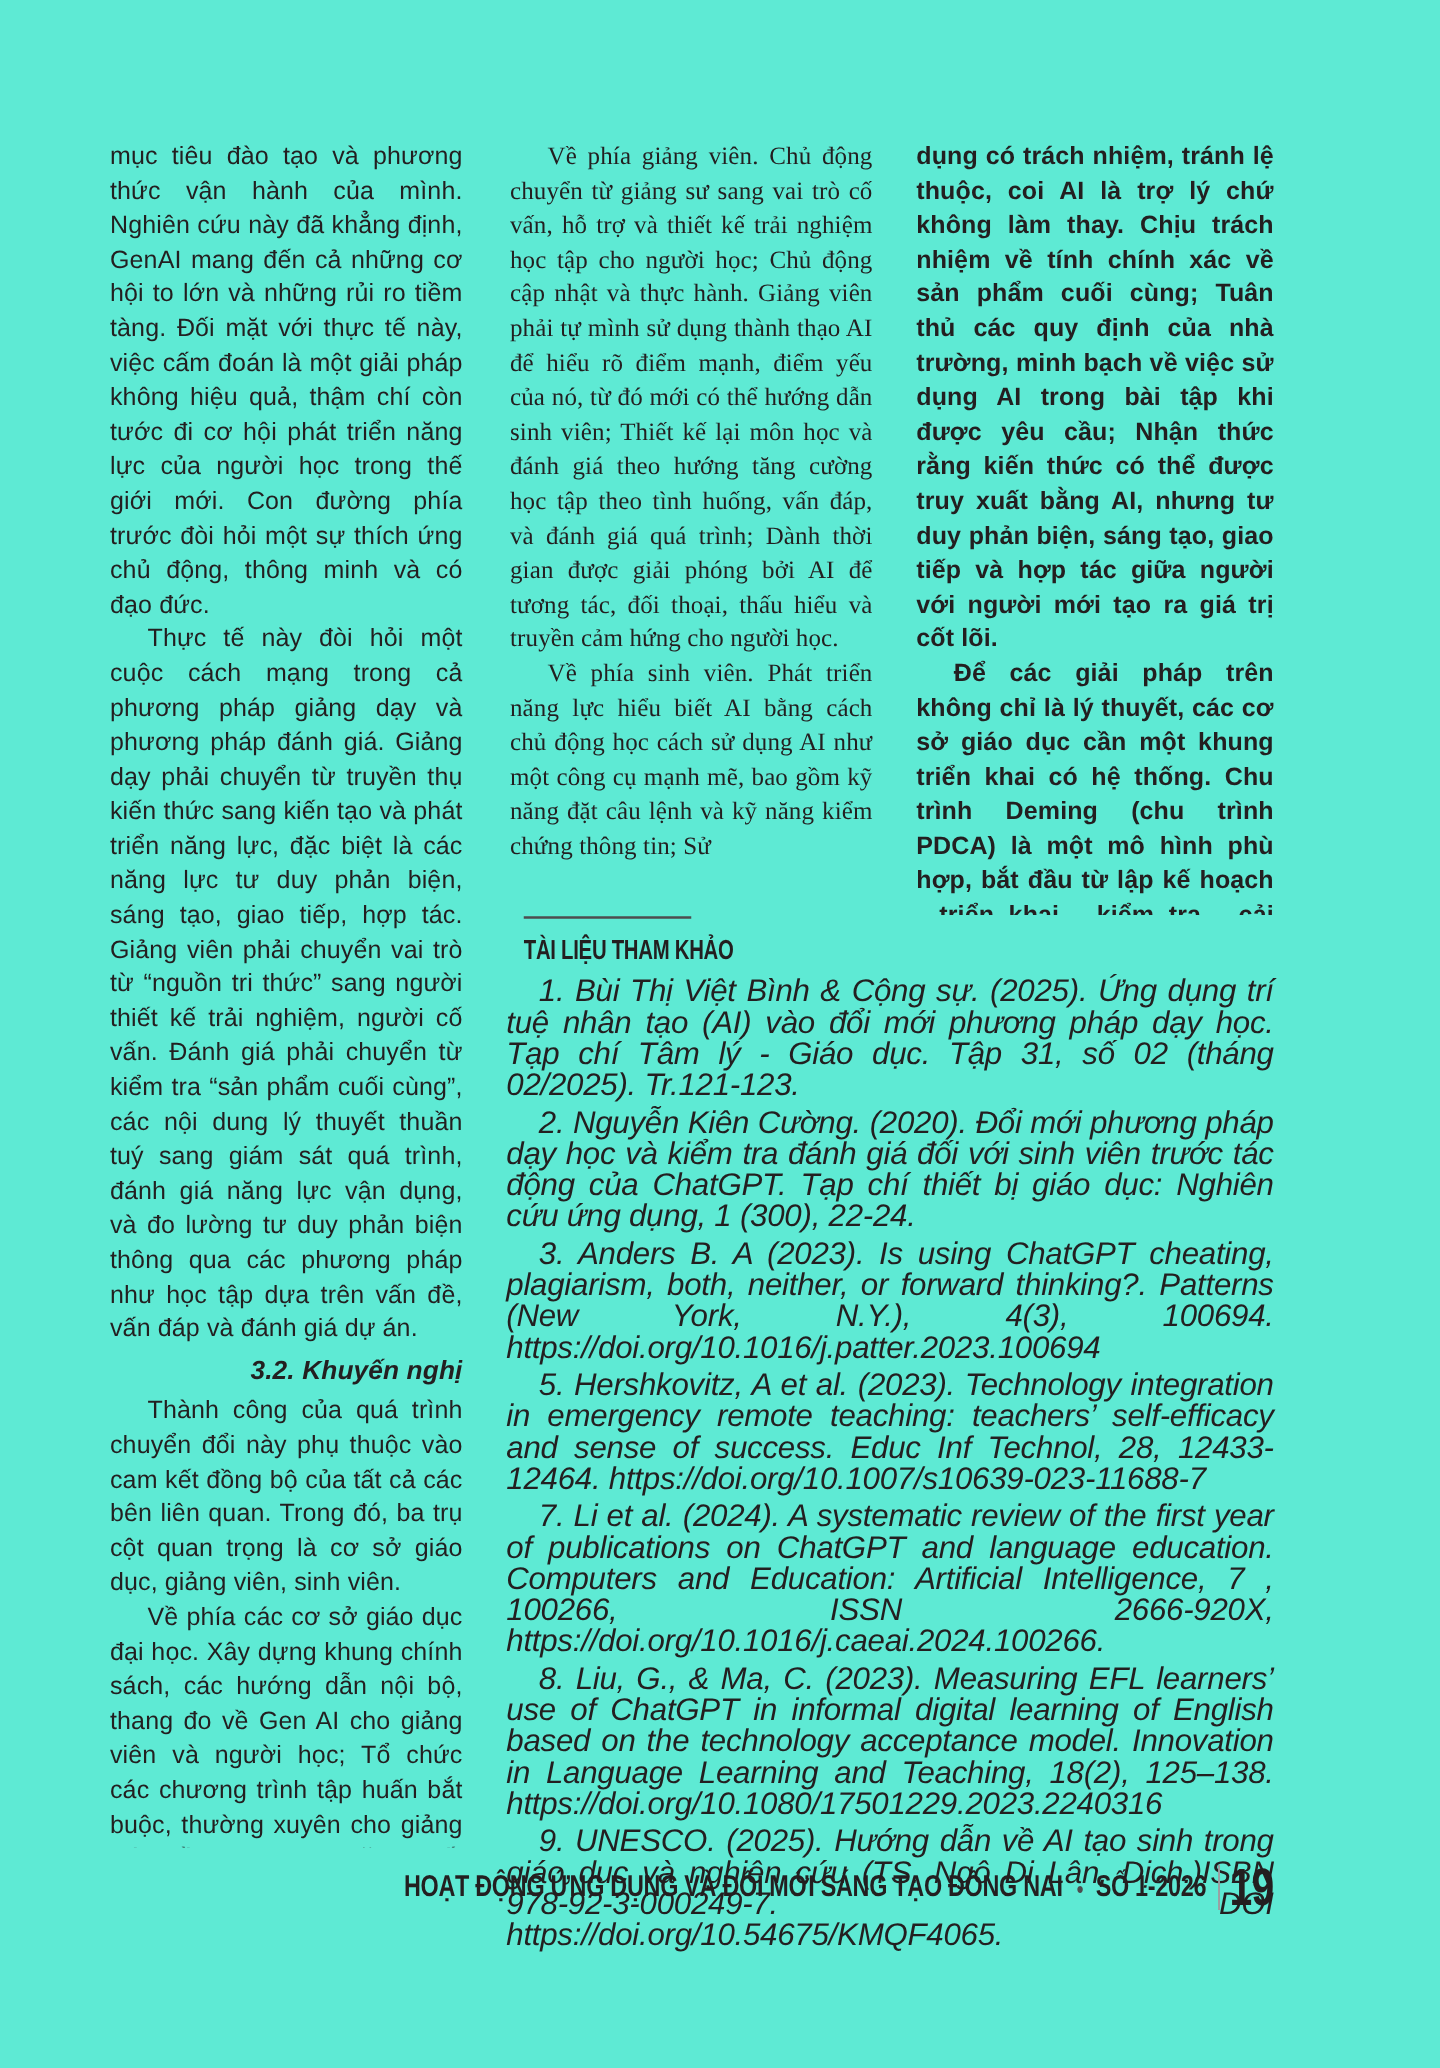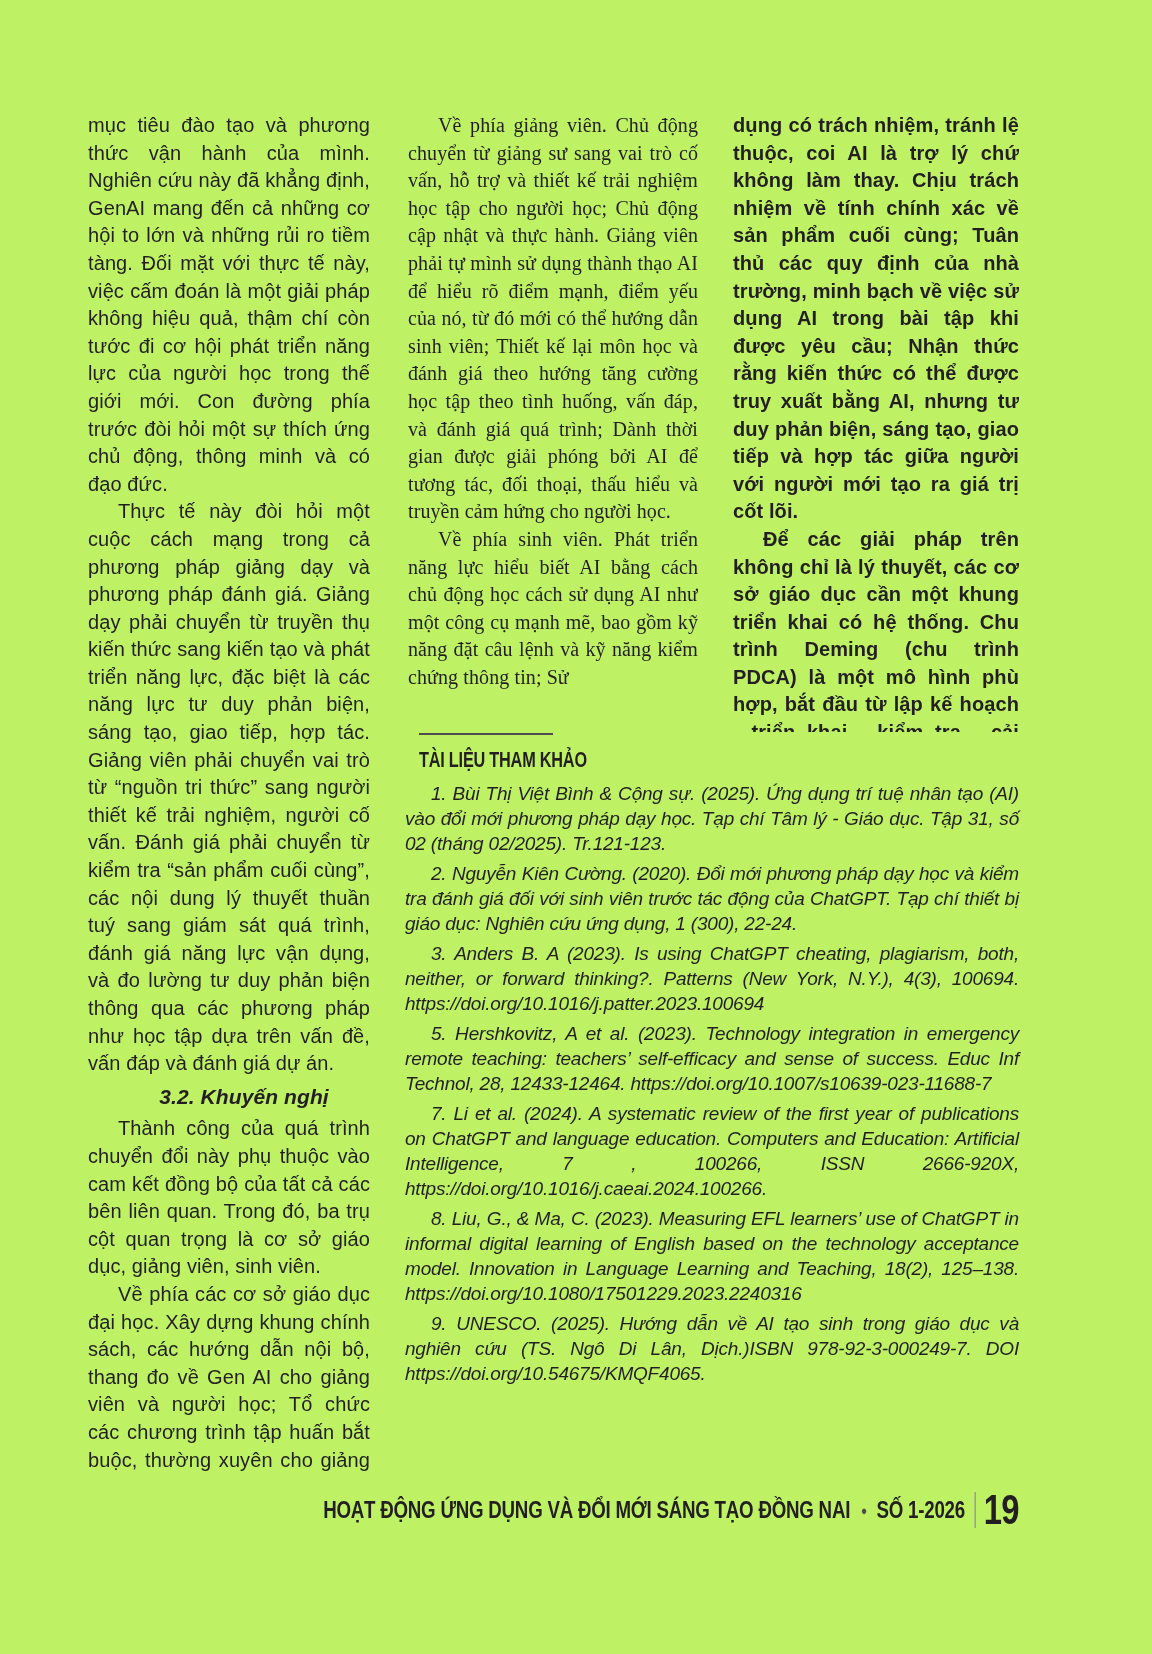--- a/index.html
+++ b/index.html
@@ -1,20 +1,20 @@
 <!DOCTYPE html>
 <html><head>
 <meta charset="utf-8">
 <style>
   html,body { margin:0; padding:0; background:#e8e8e8; }
   .page {
     position:relative;
     width:1152px; height:1654px;
     margin:0 auto;
-    background:#bef264;
+    background:#5eead4;
     font-family:"Liberation Sans", sans-serif;
     color:#231f20;
     overflow:hidden;
   }
   
   .col {
     position:absolute;
     text-align:justify;
     font-size:20px;
     line-height:27.6px;
@@ -24,21 +24,21 @@
   .col-mid   { left:408px; top:112px; width:290px; height:600px;  overflow:hidden;font-family:Liberation Serif, serif; }
   .col-right { left:733px; top:112px; width:286px; height:620px;  overflow:hidden;font-weight:bold; }
   .col p { margin:0; text-indent:30px; }
   .col p.noindent { text-indent:0; }
   .subheading {
     margin:5px 0 5px 0;
     font-size:21px;
     font-weight:bold;
     font-style:italic;
     text-indent:30px;
-    text-align:center;
+    text-align:right;
   }
   
   .refs {
     position:absolute;
     left:405px; top:733px; width:614px;
   }
   .refs-rule {
     width:134px; height:2px;
     margin-left:14px;
     background:#4d4d4f;
@@ -48,21 +48,21 @@
     font-size:22px;
     font-weight:bold;
     letter-spacing:-0.3px;
     transform:scaleX(0.74);
     transform-origin:left center;
     white-space:nowrap;
   }
   .ref {
     margin:0 0 5px 0;
     font-style:italic;
-    font-size:19px;
+    font-size:25px;
     line-height:25px;
     text-align:justify;
     text-indent:26px;
     letter-spacing:-0.2px;
   }
   
   .footer {
     position:absolute;
     right:133px; top:1486px;
     display:flex;

